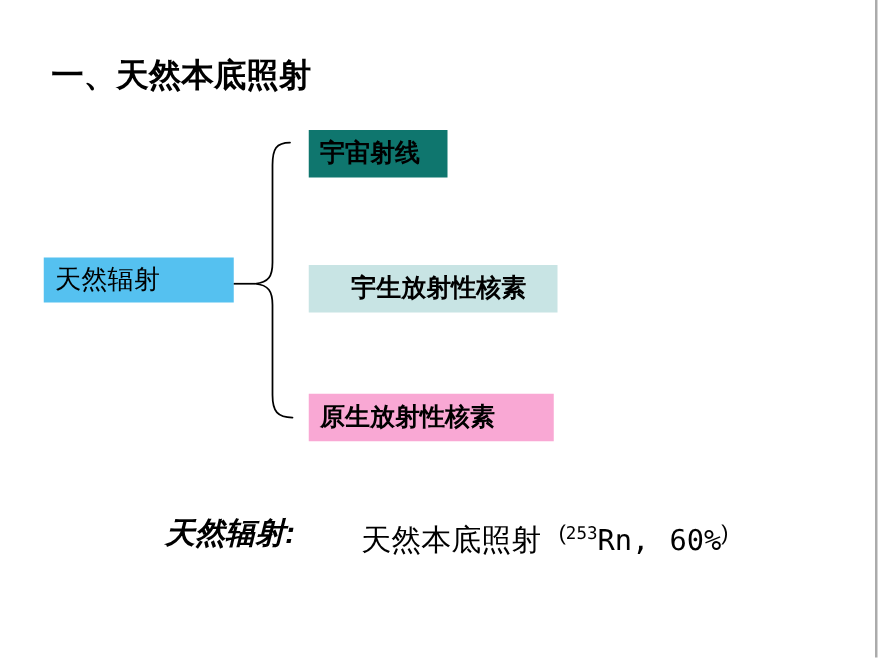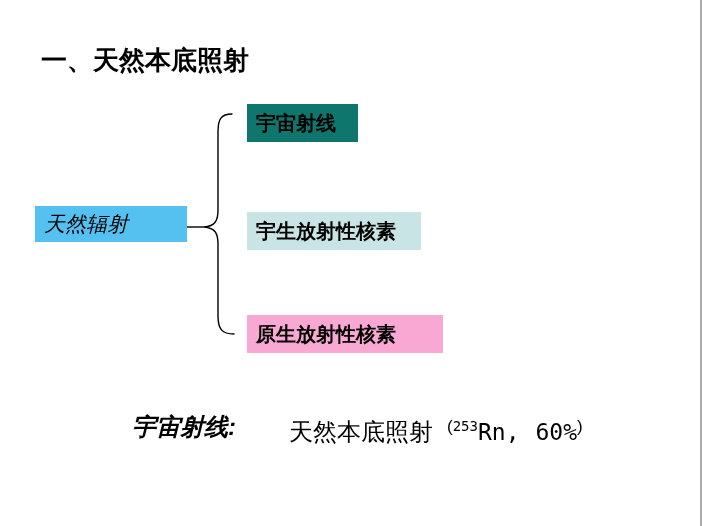--- a/index.html
+++ b/index.html
@@ -11,29 +11,29 @@
   }
   .slide{position:absolute;inset:0;background:#ffffff;}
   .right-edge{position:absolute;top:0;right:0;width:2px;height:526px;}
   .title{
     position:absolute;left:41px;top:45px;
     font-size:26px;font-weight:bold;line-height:30px;white-space:nowrap;
   }
   .root-box{
     position:absolute;left:35px;top:206px;width:152px;height:36px;
     line-height:36px;padding-left:9px;box-sizing:border-box;
-    font-size:21px;white-space:nowrap;font-style:italic;
+    font-size:21px;white-space:nowrap;
   }
   .branch{
     position:absolute;left:247px;height:38px;line-height:38px;
     padding-left:9px;box-sizing:border-box;
     font-size:20px;font-weight:bold;white-space:nowrap;
   }
   .branch.b1{top:104px;width:111px;}
-  .branch.b2{top:212px;width:174px;}
+  .branch.b2{top:212px;width:199px;text-align:center;}
   .branch.b3{top:315px;width:196px;}
   .brace-svg{position:absolute;left:0;top:0;pointer-events:none;}
   .note-lead{
     position:absolute;left:132px;top:412px;
     font-size:24px;font-weight:bold;font-style:italic;
     line-height:30px;white-space:nowrap;
   }
   .note-body{
     position:absolute;left:289px;top:408px;
     font-size:24px;line-height:37px;white-space:nowrap;
@@ -64,21 +64,21 @@
              L 218 316
              C 218 329 222 334 234 334" fill="none" stroke="#000000" stroke-width="1.4" stroke-linecap="round"></path>
   </svg>
 
   <div class="branch b1" style="background: #0f766e;">宇宙射线</div>
 
   <div class="branch b2" style="background: rgb(200, 228, 228);">宇生放射性核素</div>
 
   <div class="branch b3" style="background: #f9a8d4;">原生放射性核素</div>
 
-  <div class="note-lead">宇宙射线:</div>
+  <div class="note-lead">天然辐射:</div>
 
   <div class="note-body">
     <div>
       <span>天然本底照射</span><span class="sup-paren paren-gap">(</span><span class="mono sup-mass">253</span><span class="mono">Rn,</span><span class="mono pct-gap">60%</span><span class="sup-paren">)</span>
     </div>
   </div>
 
   <div class="right-edge" style="background: rgb(171, 171, 171);"></div>
 
 </div>

